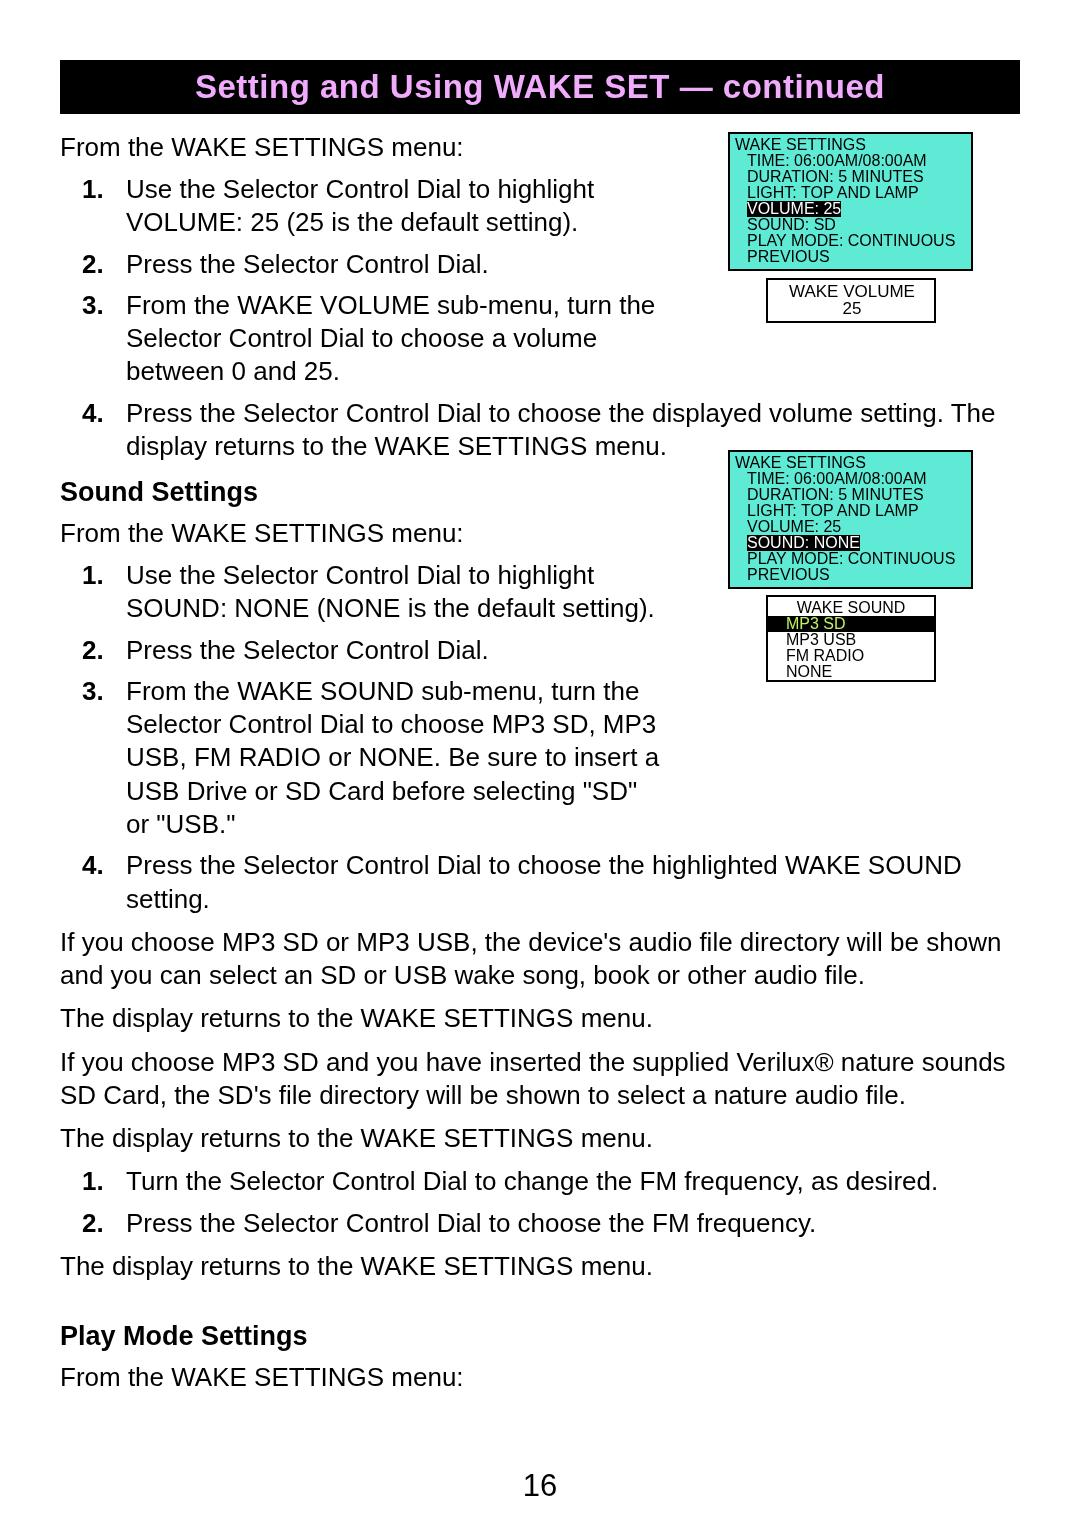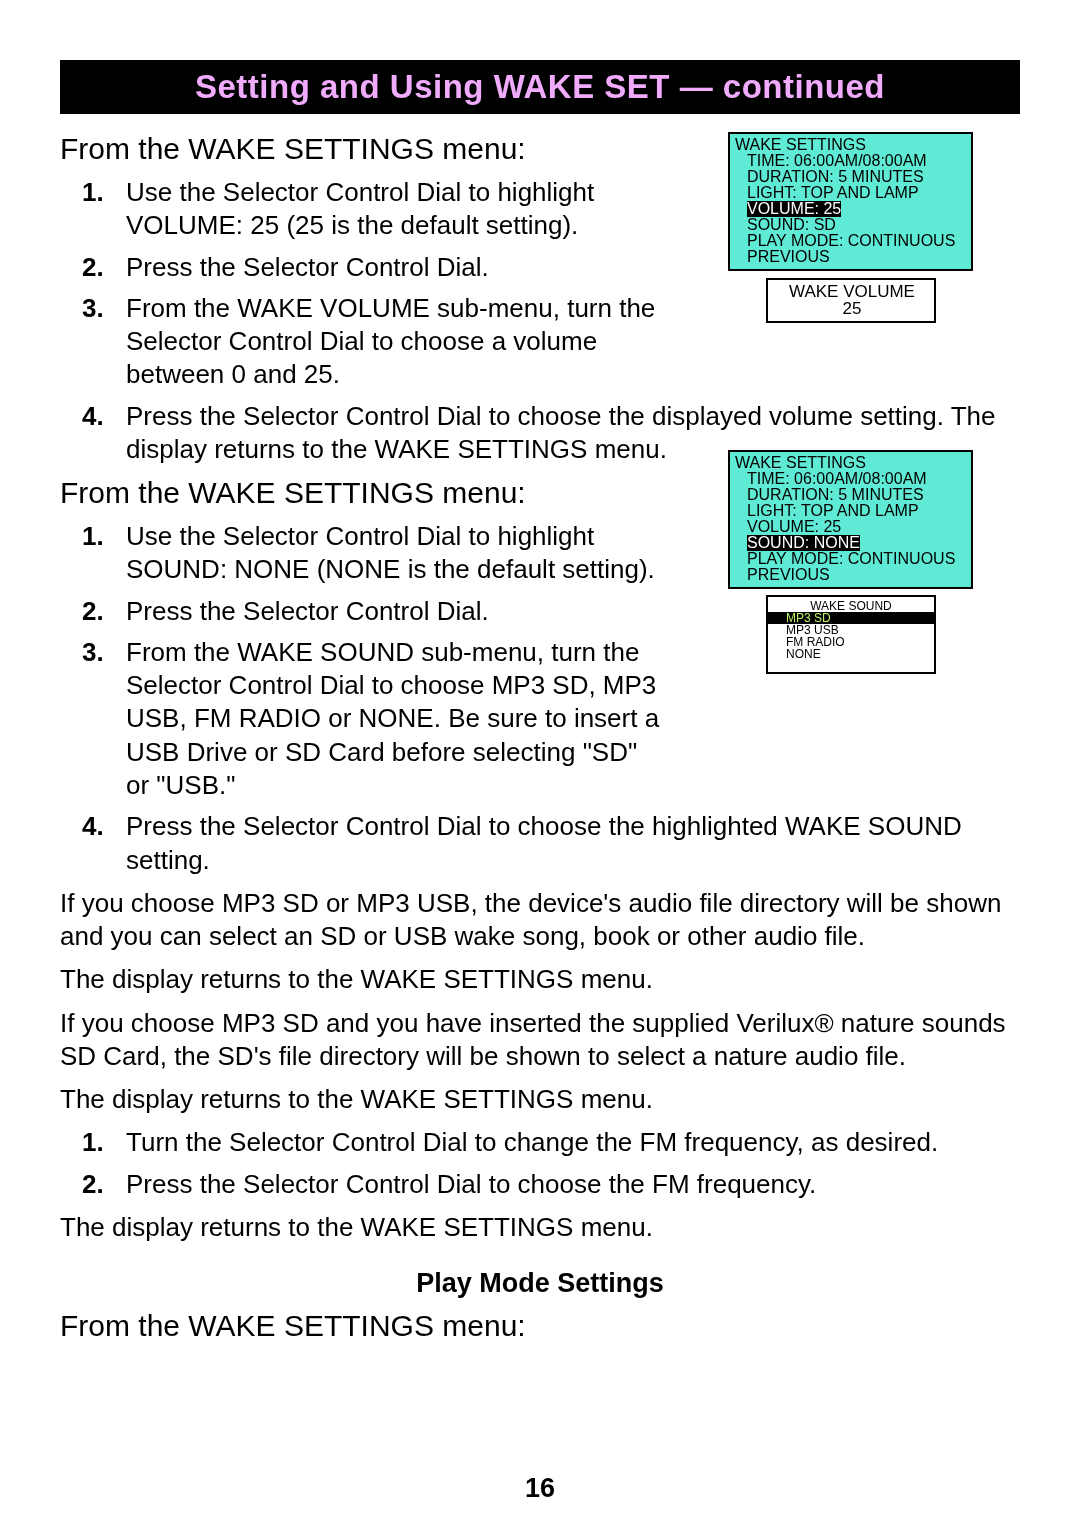--- a/index.html
+++ b/index.html
@@ -26,21 +26,21 @@
   .content {
     position: relative;
   }
   .section-heading {
     font-weight: bold;
     font-size: 27px;
     margin-top: 14px;
     margin-bottom: 10px;
   }
   .intro {
-    font-size: 30px;
+    font-size: 26px;
     margin-bottom: 10px;
   }
   ol {
     list-style: none;
     counter-reset: item;
     margin: 0 0 10px 0;
     padding: 0;
   }
   ol li {
     counter-increment: item;
@@ -62,22 +62,22 @@
     line-height: 1.28;
     margin-bottom: 10px;
   }
   .narrow { max-width: 600px; }
   .page-num {
     position: absolute;
     bottom: 28px;
     left: 0;
     width: 1080px;
     text-align: center;
-    font-weight: bold;
-    font-size: 27px;
+    font-weight: normal;
+    font-size: 31px;
   }
 
   
   .lcd {
     position: absolute;
     border: 2px solid #000;
     background: #5eead4;
     font-family: Arial, Helvetica, sans-serif;
     font-size: 16px;
     line-height: 1.0;
@@ -92,23 +92,23 @@
     background: #fff;
     font-size: 17px;
     line-height: 1.0;
     padding: 3px 4px 4px 6px;
     text-align: center;
   }
   .lcd-list {
     position: absolute;
     border: 2px solid #000;
     background: #fff;
-    font-size: 12px;
+    font-size: 16px;
     line-height: 1.0;
-    padding: 3px 0 12px 0;
+    padding: 3px 0 0 0;
   }
   .lcd-list .title { text-align: center; padding: 0 10px; }
   .lcd-list .opt { padding: 0 18px; white-space: nowrap; }
   .lcd-list .opt.sel { background: #000; color: #bef264; }
 </style>
 </head>
 <body>
 
 <div class="title-bar">Setting and Using WAKE SET — continued</div>
 
@@ -150,35 +150,36 @@
   </div>
 
   <div class="intro">From the WAKE SETTINGS menu:</div>
   <ol>
     <li class="narrow">Use the Selector Control Dial to highlight VOLUME: 25 (25 is the default setting).</li>
     <li class="narrow">Press the Selector Control Dial.</li>
     <li class="narrow">From the WAKE VOLUME sub-menu, turn the Selector Control Dial to choose a volume between 0 and 25.</li>
     <li>Press the Selector Control Dial to choose the displayed volume setting. The display returns to the WAKE SETTINGS menu.</li>
   </ol>
 
+  <div class="section-heading">Sound Settings</div>
   <div class="intro">From the WAKE SETTINGS menu:</div>
   <ol>
     <li class="narrow">Use the Selector Control Dial to highlight SOUND: NONE (NONE is the default setting).</li>
     <li class="narrow">Press the Selector Control Dial.</li>
     <li class="narrow">From the WAKE SOUND sub-menu, turn the Selector Control Dial to choose MP3 SD, MP3 USB, FM RADIO or NONE. Be sure to insert a USB Drive or SD Card before selecting "SD" or "USB."</li>
     <li>Press the Selector Control Dial to choose the highlighted WAKE SOUND setting.</li>
   </ol>
   <div class="para">If you choose MP3 SD or MP3 USB, the device's audio file directory will be shown and you can select an SD or USB wake song, book or other audio file.</div>
   <div class="para">The display returns to the WAKE SETTINGS menu.</div>
   <div class="para">If you choose MP3 SD and you have inserted the supplied Verilux® nature sounds SD Card, the SD's file directory will be shown to select a nature audio file.</div>
   <div class="para">The display returns to the WAKE SETTINGS menu.</div>
   <ol>
     <li>Turn the Selector Control Dial to change the FM frequency, as desired.</li>
     <li>Press the Selector Control Dial to choose the FM frequency.</li>
   </ol>
   <div class="para">The display returns to the WAKE SETTINGS menu.</div>
 
-  <div class="section-heading" style="margin-top:24px;text-align:center;">Play Mode Settings</div>
+  <div class="section-heading" style="margin-top:38px;">Play Mode Settings</div>
   <div class="intro">From the WAKE SETTINGS menu:</div>
 
 </div>
 
 <div class="page-num">16</div>
 
 </body></html>

